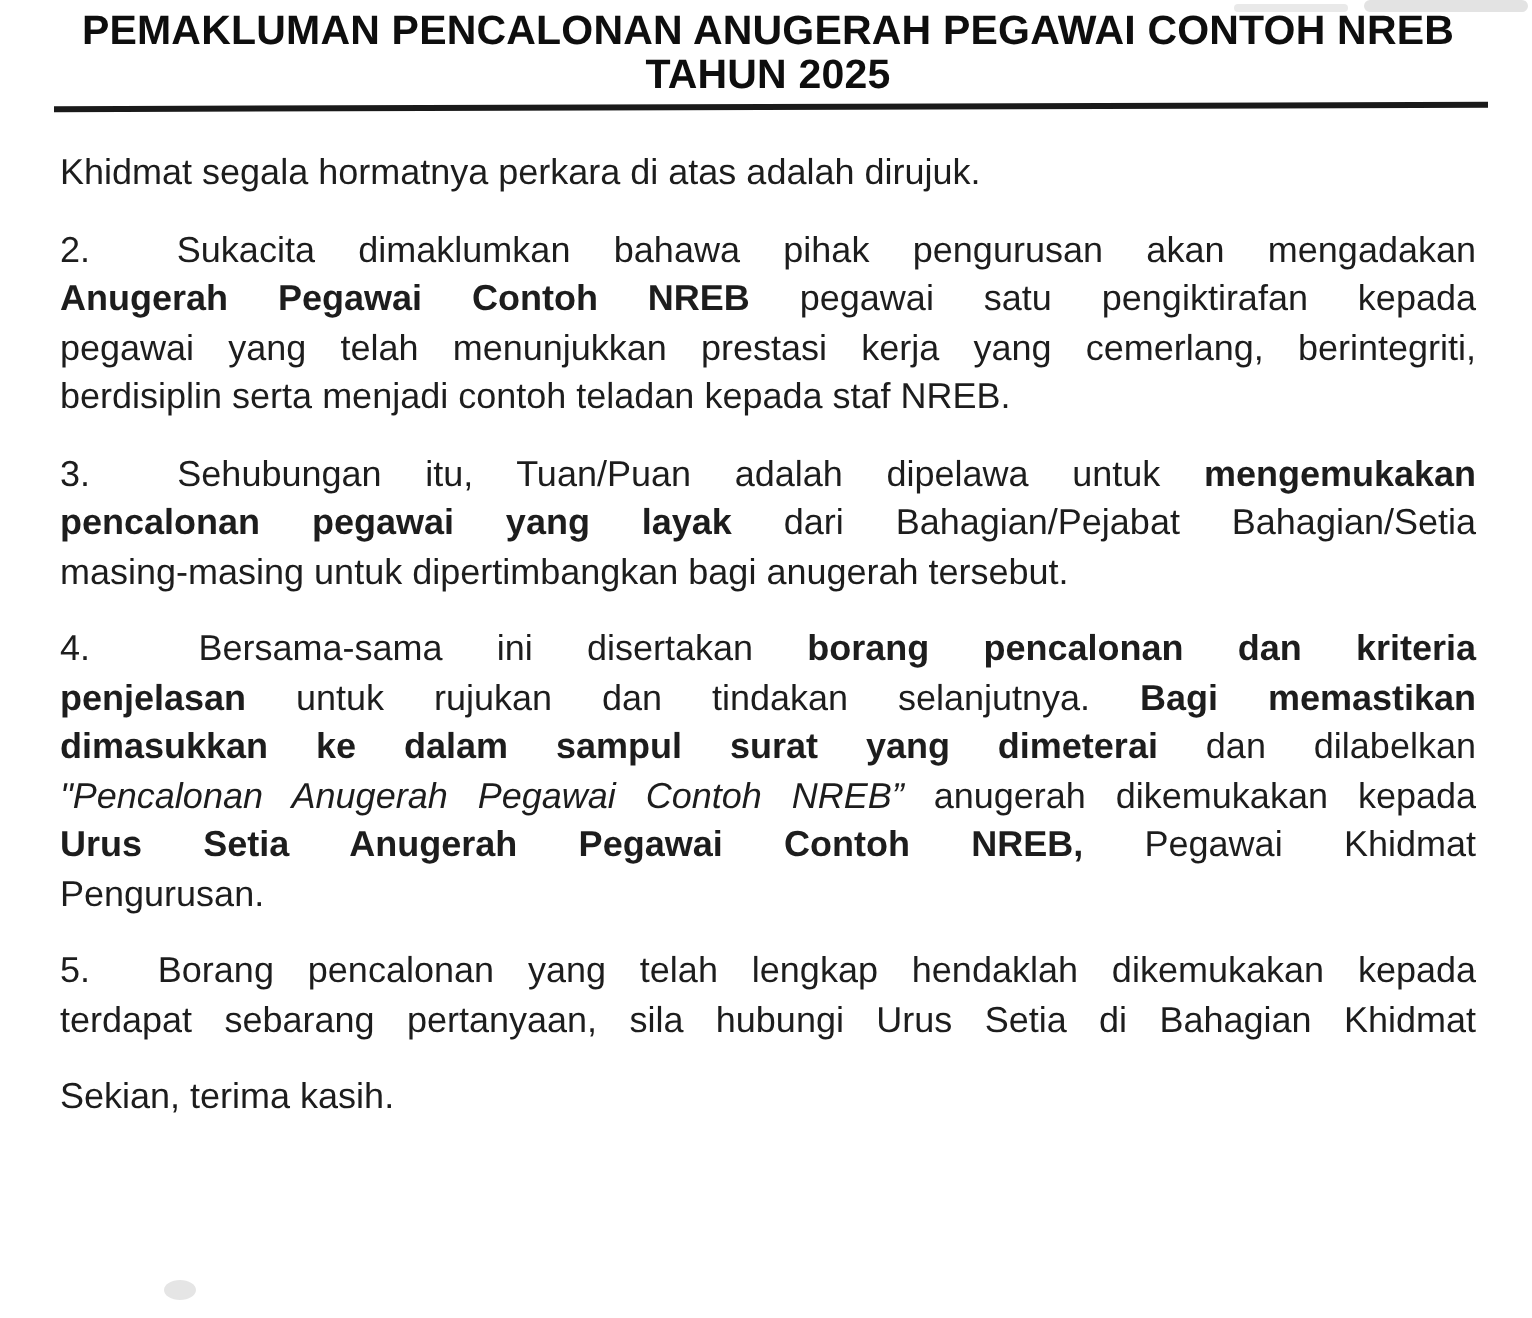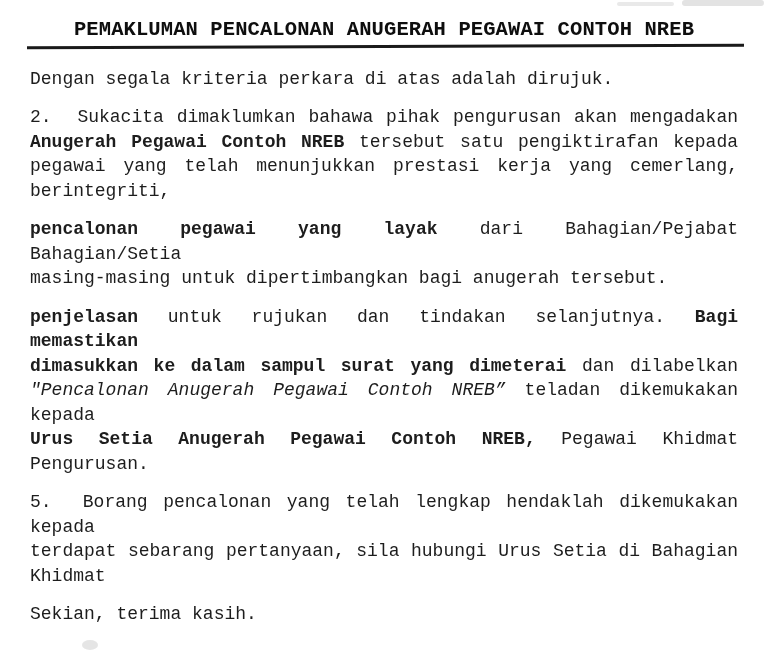--- a/index.html
+++ b/index.html
@@ -2,22 +2,22 @@
 <html style="--page_bg: #ffffff; --ink: #1d1d1d; --title_ink: #0e0e0e; --rule: #1a1a1a;"><head>
 <meta charset="utf-8">
 <style>
   html, body { margin: 0; padding: 0; background: #ffffff; }
   .page {
     position: relative;
     width: 766px;
     height: 659px;
     box-sizing: border-box;
     background: var(--page_bg, #ffffff);
-    padding: 19px 28px 0 30px;
-    font-family: Liberation Mono, monospace;
+    padding: 5px 28px 0 30px;
+    font-family: Liberation Sans, sans-serif;
     color: var(--ink, #1d1d1d);
     overflow: hidden;
   }
   
   .artifact { position: absolute; pointer-events: none; }
   .artifact.a1 { left: 617px; top: 2px; width: 57px; height: 4px; background: #e9e9e9; border-radius: 2px; }
   .artifact.a2 { left: 682px; top: 0px; width: 82px; height: 6px; background: #e3e3e3; border-radius: 3px; }
   .artifact.a3 { left: 82px; top: 640px; width: 16px; height: 10px; background: #cfcfcf; border-radius: 50%; opacity: .55; }
 
   h1.doc-title {
@@ -48,42 +48,46 @@
 <body>
 
 <div class="page">
 
   <div class="artifact a1"></div>
   <div class="artifact a2"></div>
   <div class="artifact a3"></div>
 
   <h1 class="doc-title">
     <span class="tl">PEMAKLUMAN PENCALONAN ANUGERAH PEGAWAI CONTOH NREB</span>
+    <span class="tl">TAHUN 2025</span>
   </h1>
   <div class="rule"></div>
 
   <p class="para">
-    <span class="line last" style="display: block;"><span class="r">Dengan segala kriteria perkara di atas adalah dirujuk.</span></span>
+    <span class="line last" style="display: block;"><span class="r">Khidmat segala hormatnya perkara di atas adalah dirujuk.</span></span>
   </p>
 
   <p class="para">
     <span class="line" style="display:block"><span class="r">2.&nbsp; Sukacita dimaklumkan bahawa pihak pengurusan akan mengadakan</span></span>
-    <span class="line" style="display:block"><span class="b">Anugerah Pegawai Contoh NREB</span><span class="r"> tersebut satu pengiktirafan kepada</span></span>
+    <span class="line" style="display:block"><span class="b">Anugerah Pegawai Contoh NREB</span><span class="r"> pegawai satu pengiktirafan kepada</span></span>
     <span class="line" style="display:block"><span class="r">pegawai yang telah menunjukkan prestasi kerja yang cemerlang, berintegriti,</span></span>
+    <span class="line last" style="display:block"><span class="r">berdisiplin serta menjadi contoh teladan kepada staf NREB.</span></span>
   </p>
 
   <p class="para">
+    <span class="line" style="display:block"><span class="r">3.&nbsp; Sehubungan itu, Tuan/Puan adalah dipelawa untuk </span><span class="b">mengemukakan</span></span>
     <span class="line" style="display:block"><span class="b">pencalonan pegawai yang layak</span><span class="r"> dari Bahagian/Pejabat Bahagian/Setia</span></span>
     <span class="line last" style="display:block"><span class="r">masing-masing untuk dipertimbangkan bagi anugerah tersebut.</span></span>
   </p>
 
   <p class="para">
+    <span class="line" style="display:block"><span class="r">4.&nbsp; Bersama-sama ini disertakan </span><span class="b">borang pencalonan dan kriteria</span></span>
     <span class="line" style="display:block"><span class="b">penjelasan</span><span class="r"> untuk rujukan dan tindakan selanjutnya. </span><span class="b">Bagi memastikan</span></span>
     <span class="line" style="display:block"><span class="b">dimasukkan ke dalam sampul surat yang dimeterai</span><span class="r"> dan dilabelkan</span></span>
-    <span class="line" style="display:block"><span class="i">"Pencalonan Anugerah Pegawai Contoh NREB”</span><span class="r"> teladan dikemukakan kepada</span></span>
+    <span class="line" style="display:block"><span class="i">"Pencalonan Anugerah Pegawai Contoh NREB”</span><span class="r"> anugerah dikemukakan kepada</span></span>
     <span class="line" style="display:block"><span class="b">Urus Setia Anugerah Pegawai Contoh NREB,</span><span class="r"> Pegawai Khidmat</span></span>
     <span class="line last" style="display:block"><span class="r">Pengurusan.</span></span>
   </p>
 
   <p class="para">
     <span class="line" style="display:block"><span class="r">5.&nbsp; Borang pencalonan yang telah lengkap hendaklah dikemukakan kepada</span></span>
     <span class="line" style="display:block"><span class="r">terdapat sebarang pertanyaan, sila hubungi Urus Setia di Bahagian Khidmat</span></span>
   </p>
 
   <p class="para">

